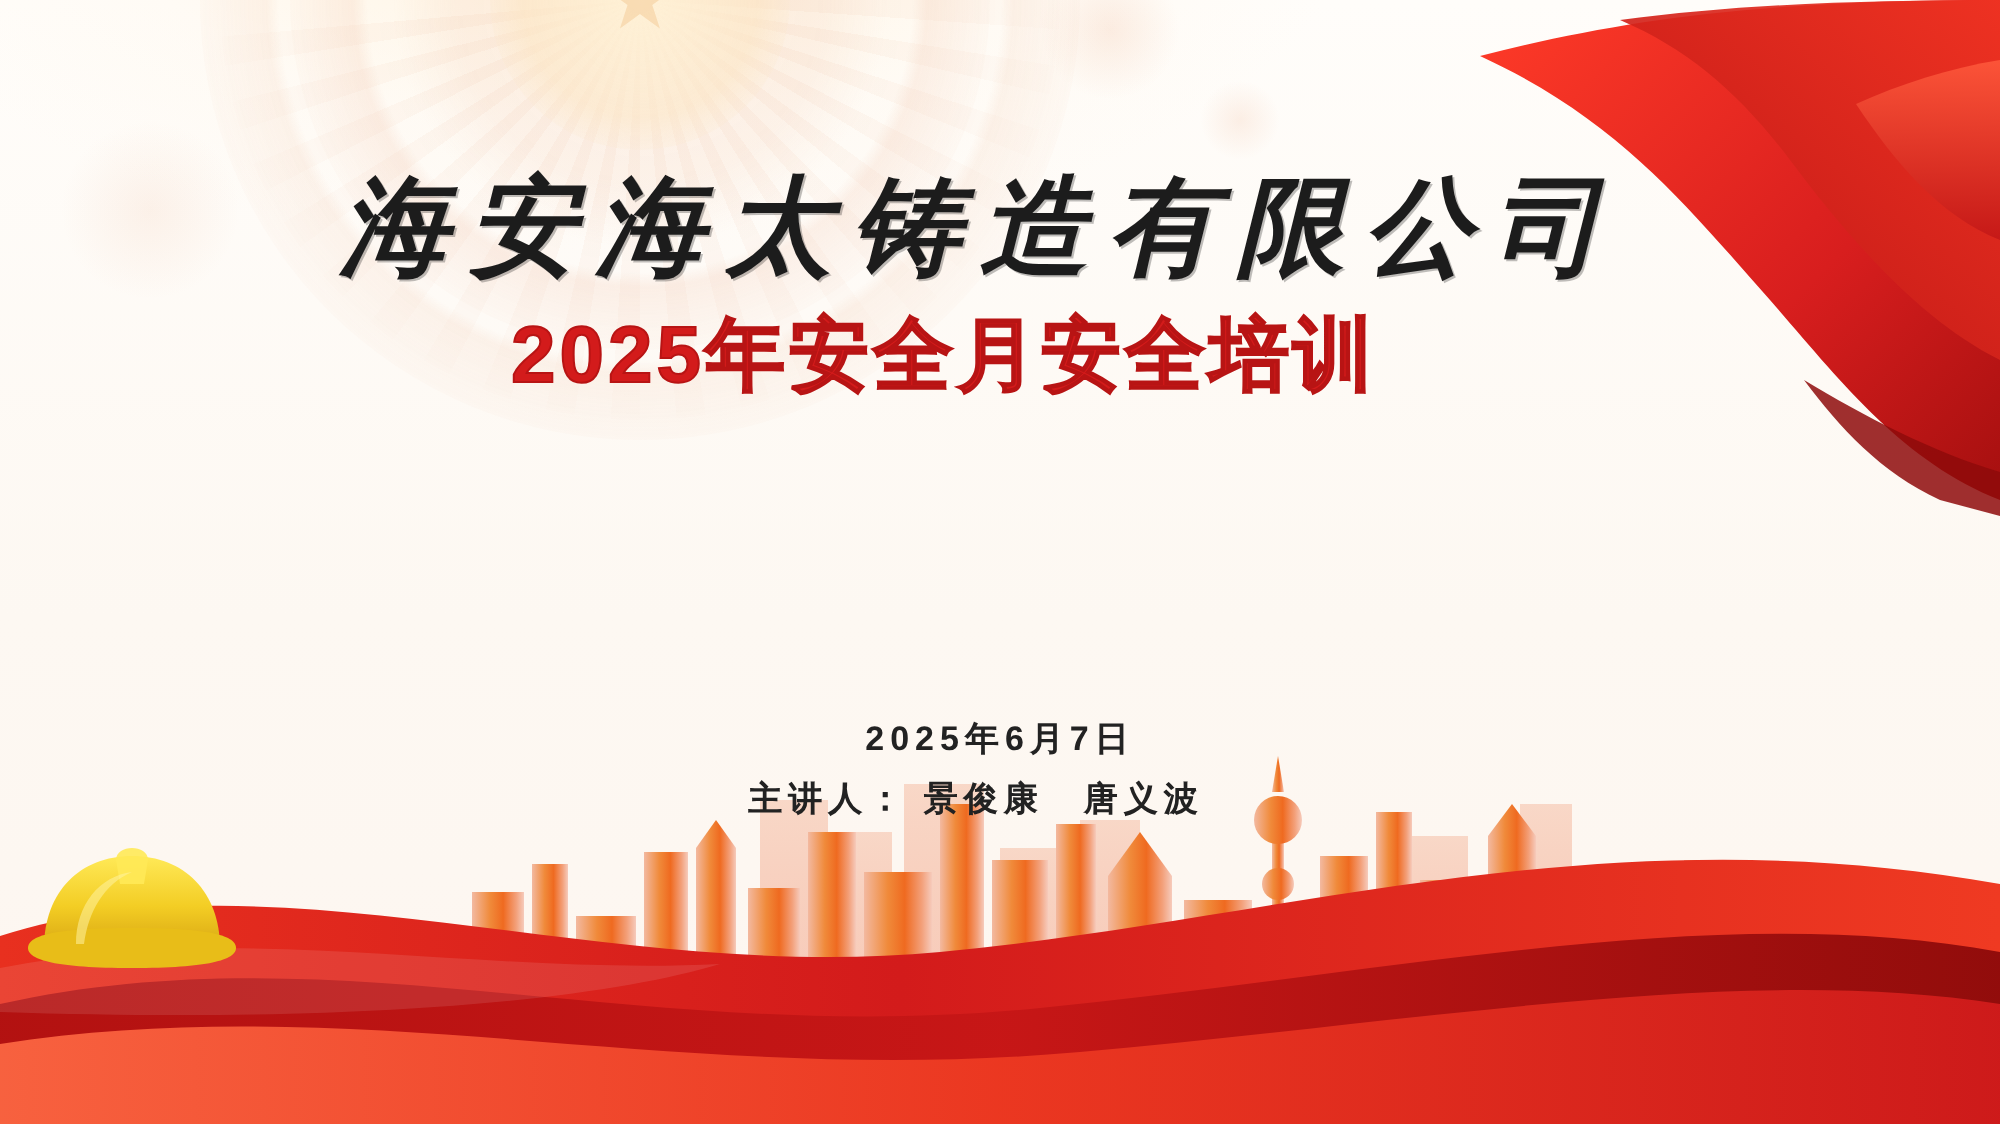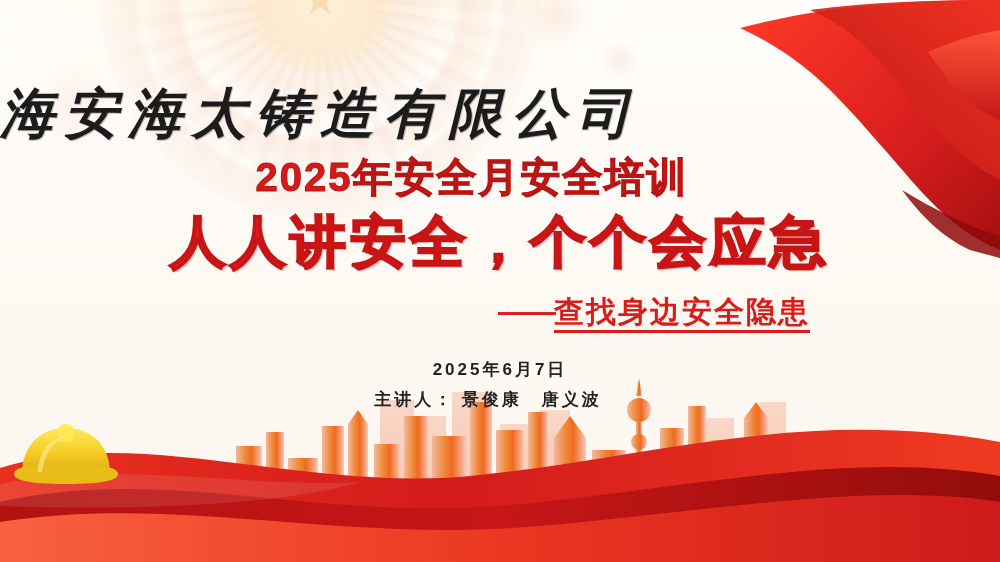--- a/index.html
+++ b/index.html
@@ -41,21 +41,21 @@
   
   .city{position:absolute;left:0;bottom:70px;width:1000px;height:120px;}
 
   
   .helmet{position:absolute;left:8px;bottom:60px;width:120px;height:90px;}
 
   
   .title-wrap{position:absolute;left:0;top:0;width:1000px;height:562px;}
 
   .company{
-    position:absolute;left:0;top:78px;width:980px;text-align:left;
+    position:absolute;left:0;top:78px;width:980px;text-align:center;
     font-family:"DejaVu Serif","Liberation Serif",serif;
     font-weight:bold;font-style:italic;
     font-size:54px;letter-spacing:10px;color:#1c1c1c;
     text-shadow:1px 1px 0 rgba(0,0,0,.25);
   }
   .line2{
     position:absolute;left:0;top:150px;width:944px;text-align:center;
     font-weight:bold;font-size:40px;letter-spacing:2px;color:#d31b1b;
     -webkit-text-stroke:1px #b81414;
   }
@@ -213,21 +213,17 @@
     </defs>
     <path d="M14,62 C14,34 32,16 58,16 C84,16 102,34 102,62 Z" fill="url(#hg)"></path>
     <path d="M6,62 C6,56 18,52 58,52 C98,52 110,56 110,62 C110,68 96,72 58,72 C20,72 6,68 6,62 Z" fill="#e8bd18"></path>
     <path d="M50,18 C50,10 66,10 66,18 L64,30 L52,30 Z" fill="#ffe957" opacity="0.9"></path>
     <path d="M30,60 C30,40 42,26 58,24 C44,30 36,44 34,60 Z" fill="#fff3a0" opacity="0.55"></path>
   </svg>
 
   <div class="title-wrap">
     <div class="company">海安海太铸造有限公司</div>
     <div class="line2">2025年安全月安全培训</div>
-    <div class="line3">人人讲安全，个个会应急</div>
-    <div class="line4">
-      <span class="dash">——</span><u>查找身边安全隐患</u>
-    </div>
     <div class="date">2025年6月7日</div>
     <div class="speaker">主讲人： 景俊康　唐义波</div>
   </div>
 
 </div>
 
 </body></html>

